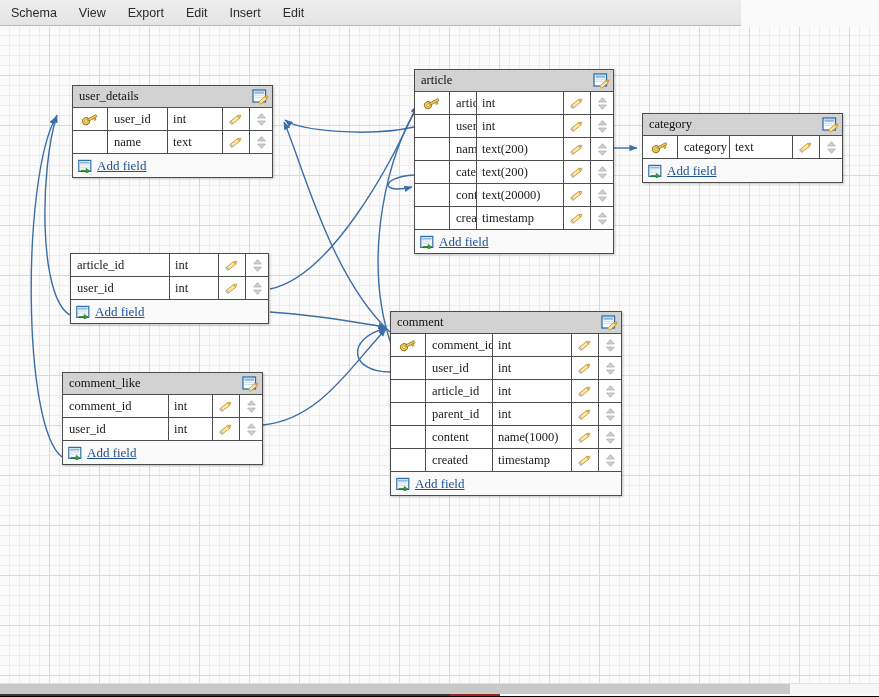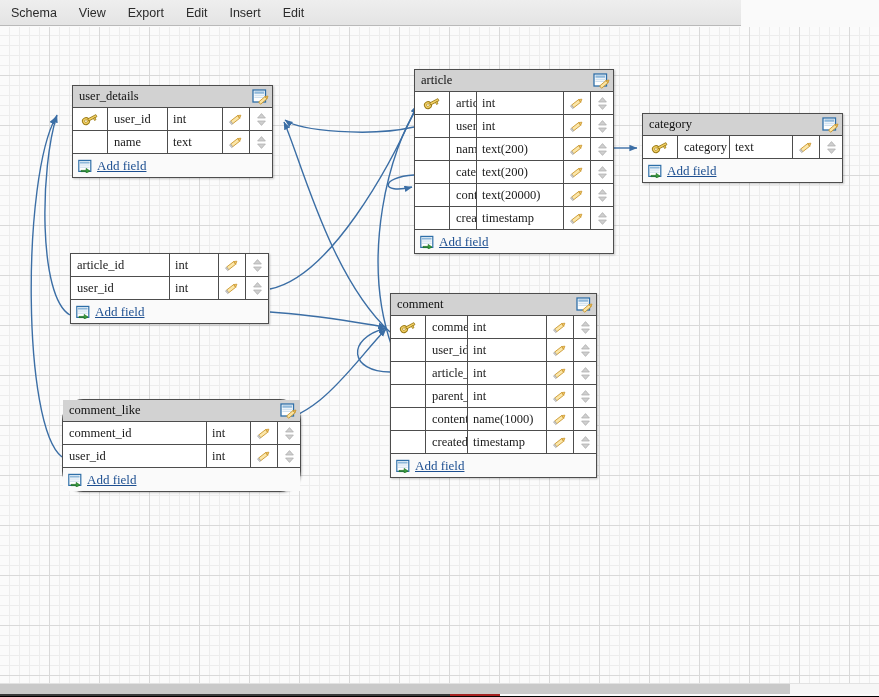--- a/index.html
+++ b/index.html
@@ -251,21 +251,21 @@
           <span style="line-height: 0;"><svg width="15" height="14" viewBox="0 0 15 14">
               <rect x="0.8" y="1.4" width="12" height="11" fill="#ffffff" stroke="#2f6fa8" stroke-width="1.2"></rect>
               <rect x="2" y="2.6" width="9.6" height="2" fill="#8fb8da"></rect>
               <rect x="2" y="5.4" width="9.6" height="1.3" fill="#d4e3f1"></rect>
               <rect x="2" y="7.6" width="9.6" height="1.3" fill="#d4e3f1"></rect>
               <polygon points="3,11.4 8.2,11.4 8.2,9.4 12,12.1 8.2,14 8.2,12.6 3,12.6" fill="#39a03a" stroke="#1d6e1f" stroke-width=".7"></polygon>
             </svg></span>
           <span class="addlink">Add field</span>
         </div>
       </div>
-      <div class="tbl" style="left: 62px; top: 372px; width: 239px; border-radius: 21px;">
+      <div class="tbl" style="left: 62px; top: 345px; width: 201px;">
         <div class="tbl-head">
           <span class="tbl-title">comment_like</span>
           <span style="line-height: 0;"><svg width="17" height="16" viewBox="0 0 17 16">
               <rect x="1" y="1" width="12.5" height="12" fill="#ffffff" stroke="#2f6fa8" stroke-width="1.3"></rect>
               <rect x="2.4" y="2.4" width="9.7" height="2.4" fill="#8fb8da"></rect>
               <rect x="2.4" y="5.6" width="9.7" height="1.3" fill="#cfe0ef"></rect>
               <rect x="2.4" y="7.7" width="9.7" height="1.3" fill="#cfe0ef"></rect>
               <g transform="rotate(-40 11 11)">
                 <rect x="6.4" y="9.7" width="8.4" height="3" fill="#fbe3a0" stroke="#c8942a" stroke-width=".8"></rect>
                 <polygon points="14.8,9.7 17.4,11.2 14.8,12.7" fill="#f0c35c" stroke="#c8942a" stroke-width=".7"></polygon>
@@ -472,21 +472,21 @@
           <span style="line-height: 0;"><svg width="15" height="14" viewBox="0 0 15 14">
               <rect x="0.8" y="1.4" width="12" height="11" fill="#ffffff" stroke="#2f6fa8" stroke-width="1.2"></rect>
               <rect x="2" y="2.6" width="9.6" height="2" fill="#8fb8da"></rect>
               <rect x="2" y="5.4" width="9.6" height="1.3" fill="#d4e3f1"></rect>
               <rect x="2" y="7.6" width="9.6" height="1.3" fill="#d4e3f1"></rect>
               <polygon points="3,11.4 8.2,11.4 8.2,9.4 12,12.1 8.2,14 8.2,12.6 3,12.6" fill="#39a03a" stroke="#1d6e1f" stroke-width=".7"></polygon>
             </svg></span>
           <span class="addlink">Add field</span>
         </div>
       </div>
-      <div class="tbl" style="left: 390px; top: 266px; width: 207px;">
+      <div class="tbl" style="left: 390px; top: 284px; width: 232px;">
         <div class="tbl-head">
           <span class="tbl-title">comment</span>
           <span style="line-height: 0;"><svg width="17" height="16" viewBox="0 0 17 16">
               <rect x="1" y="1" width="12.5" height="12" fill="#ffffff" stroke="#2f6fa8" stroke-width="1.3"></rect>
               <rect x="2.4" y="2.4" width="9.7" height="2.4" fill="#8fb8da"></rect>
               <rect x="2.4" y="5.6" width="9.7" height="1.3" fill="#cfe0ef"></rect>
               <rect x="2.4" y="7.7" width="9.7" height="1.3" fill="#cfe0ef"></rect>
               <g transform="rotate(-40 11 11)">
                 <rect x="6.4" y="9.7" width="8.4" height="3" fill="#fbe3a0" stroke="#c8942a" stroke-width=".8"></rect>
                 <polygon points="14.8,9.7 17.4,11.2 14.8,12.7" fill="#f0c35c" stroke="#c8942a" stroke-width=".7"></polygon>

